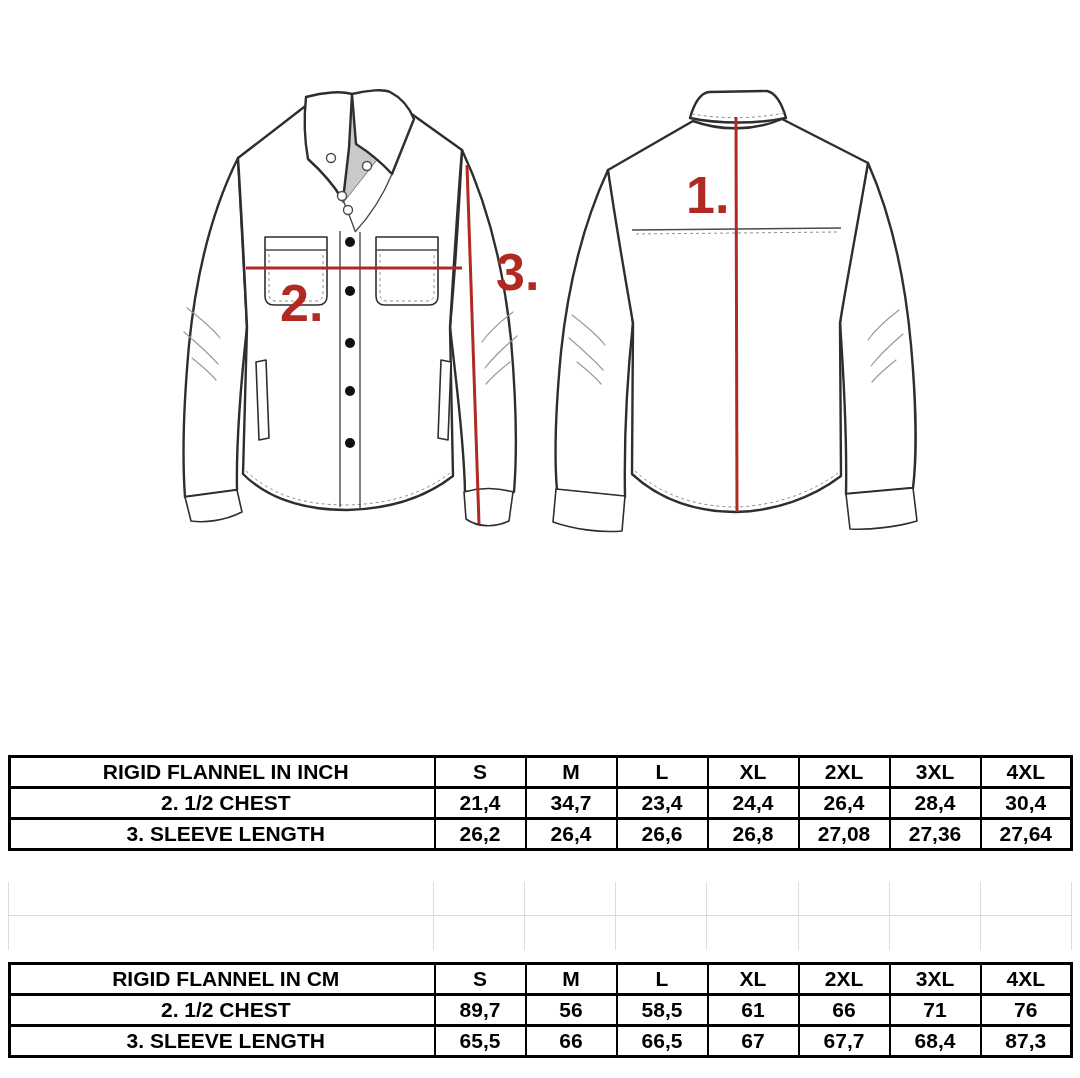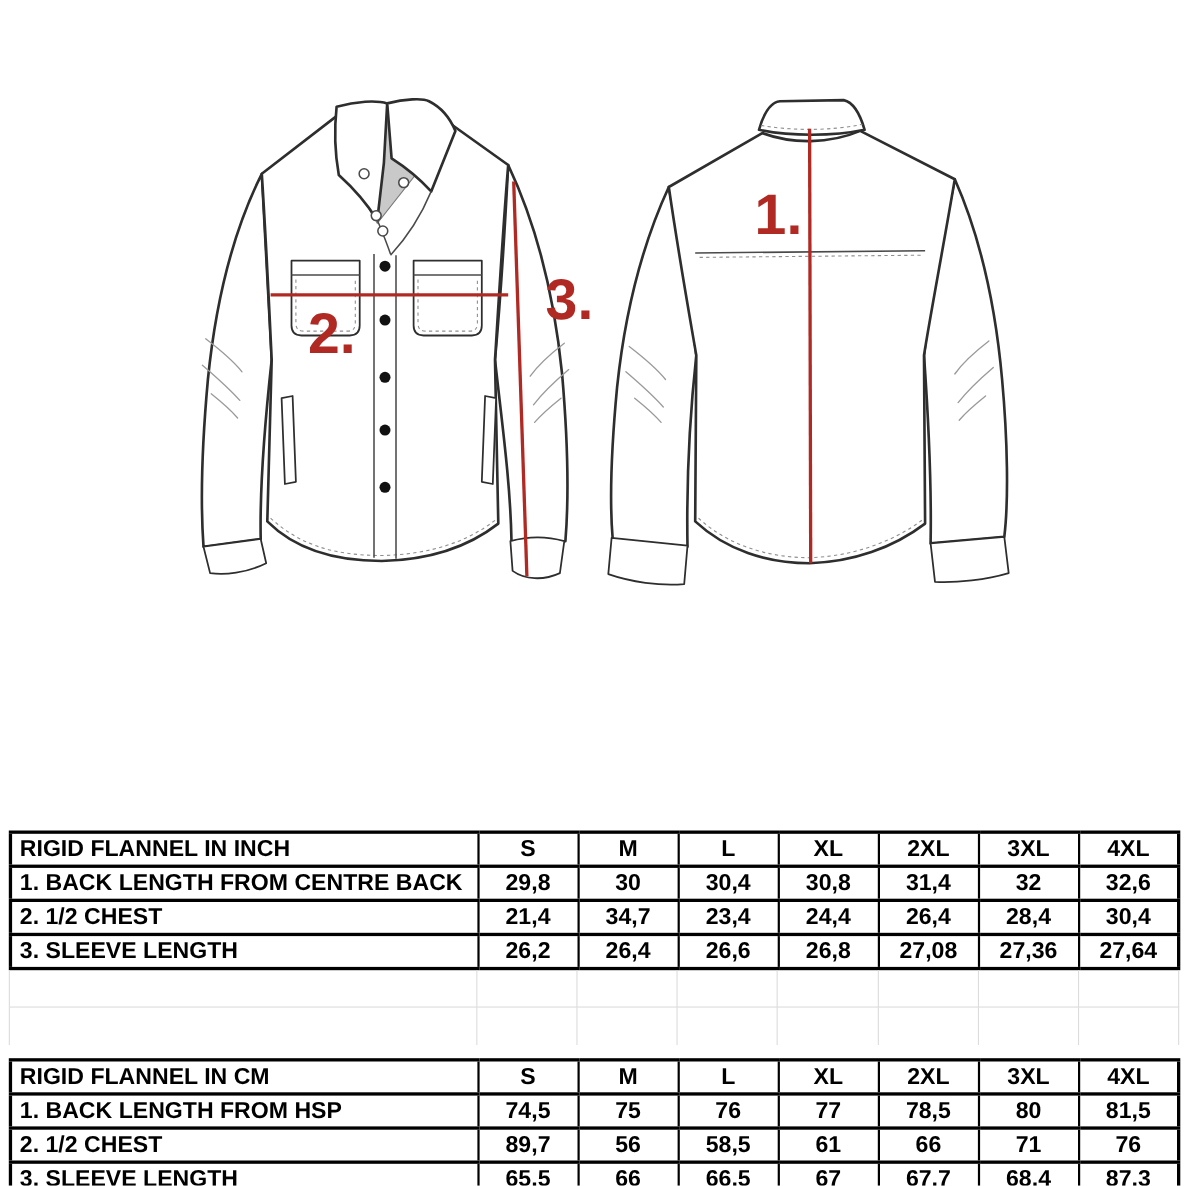--- a/index.html
+++ b/index.html
@@ -46,21 +46,21 @@
     padding: 0;
     vertical-align: middle;
     text-align: center;
     font-weight: bold;
     font-size: 21px;
     color: #000000;
     white-space: nowrap;
     overflow: hidden;
   }
   .size-table td.lbl {
-    text-align: left;
+    text-align: center;
     padding-left: 7px;
   }
 
   
   .ghost-grid {
     position: absolute;
     left: 8px;
     top: 882px;
     width: 1064px;
     height: 68px;
@@ -194,30 +194,20 @@
         <td class="lbl">RIGID FLANNEL IN INCH</td>
         <td>S</td>
         <td>M</td>
         <td>L</td>
         <td>XL</td>
         <td>2XL</td>
         <td>3XL</td>
         <td>4XL</td>
       </tr>
       <tr>
-        <td class="lbl">1. BACK LENGTH FROM CENTRE BACK</td>
-        <td>29,8</td>
-        <td>30</td>
-        <td>30,4</td>
-        <td>30,8</td>
-        <td>31,4</td>
-        <td>32</td>
-        <td>32,6</td>
-      </tr>
-      <tr>
         <td class="lbl">2. 1/2 CHEST</td>
         <td>21,4</td>
         <td>34,7</td>
         <td>23,4</td>
         <td>24,4</td>
         <td>26,4</td>
         <td>28,4</td>
         <td>30,4</td>
       </tr>
       <tr>
@@ -268,30 +258,20 @@
         <td class="lbl">RIGID FLANNEL IN CM</td>
         <td>S</td>
         <td>M</td>
         <td>L</td>
         <td>XL</td>
         <td>2XL</td>
         <td>3XL</td>
         <td>4XL</td>
       </tr>
       <tr>
-        <td class="lbl">1. BACK LENGTH FROM HSP</td>
-        <td>74,5</td>
-        <td>75</td>
-        <td>76</td>
-        <td>77</td>
-        <td>78,5</td>
-        <td>80</td>
-        <td>81,5</td>
-      </tr>
-      <tr>
         <td class="lbl">2. 1/2 CHEST</td>
         <td>89,7</td>
         <td>56</td>
         <td>58,5</td>
         <td>61</td>
         <td>66</td>
         <td>71</td>
         <td>76</td>
       </tr>
       <tr>

